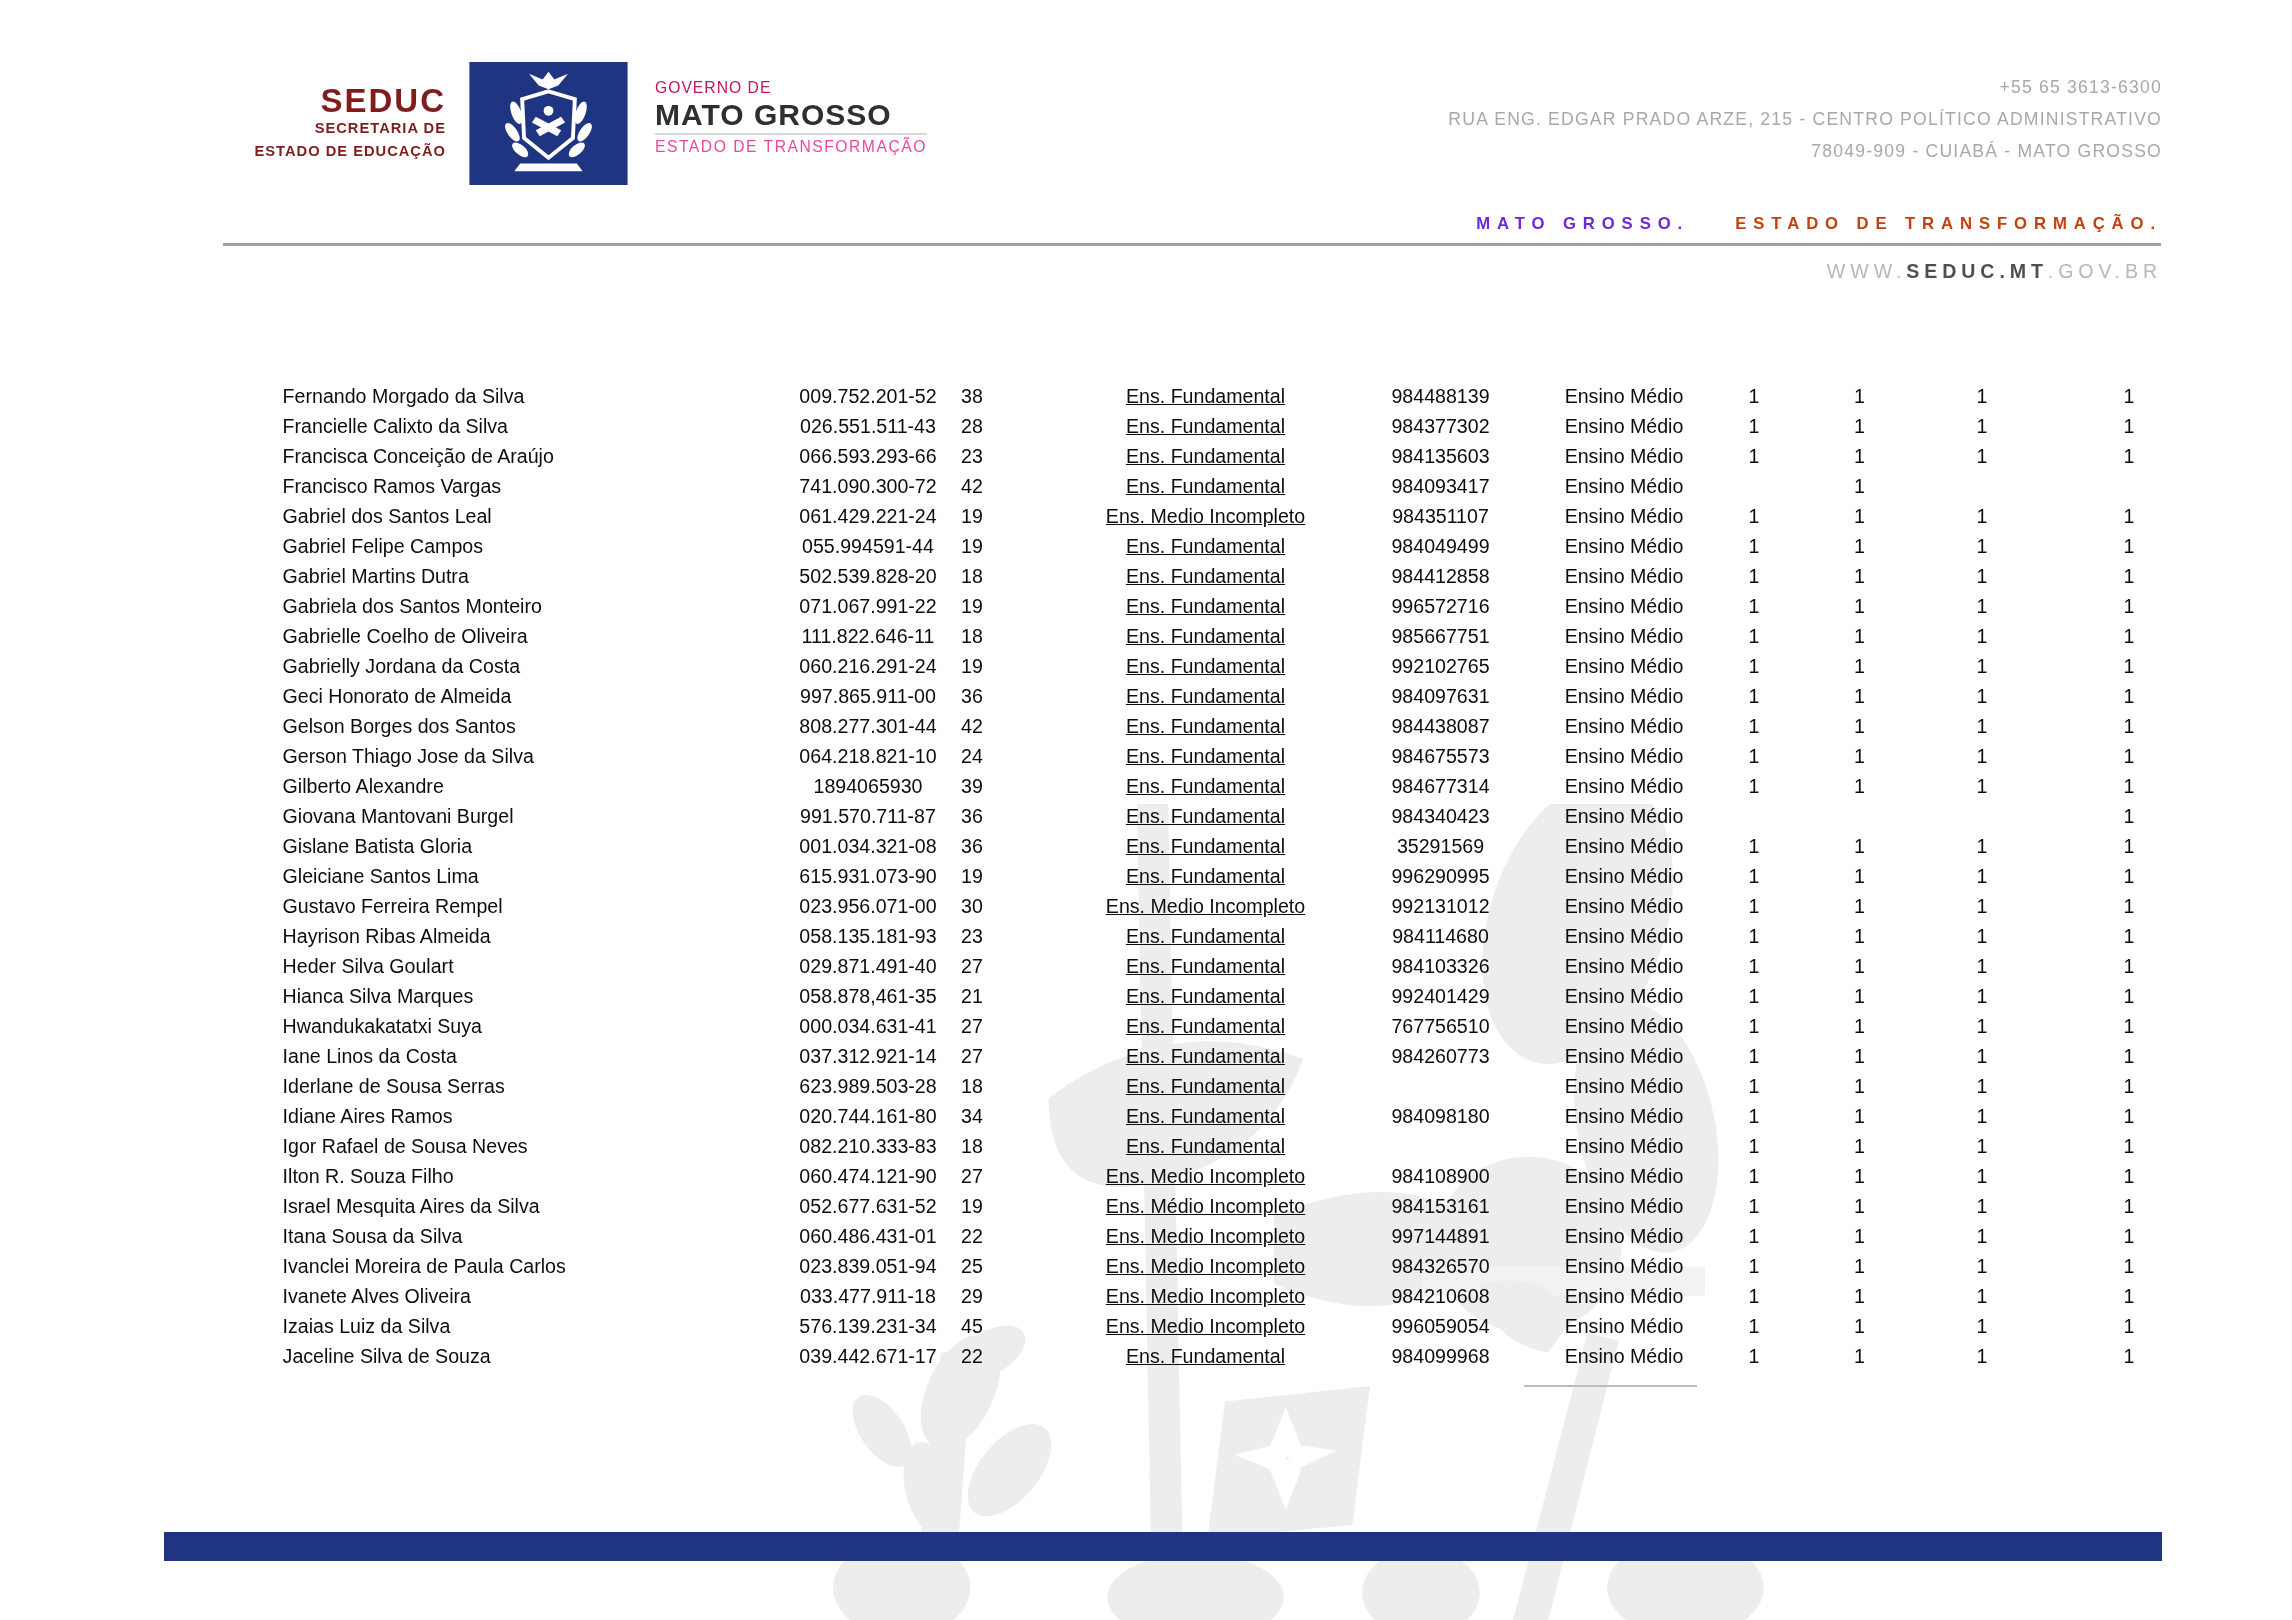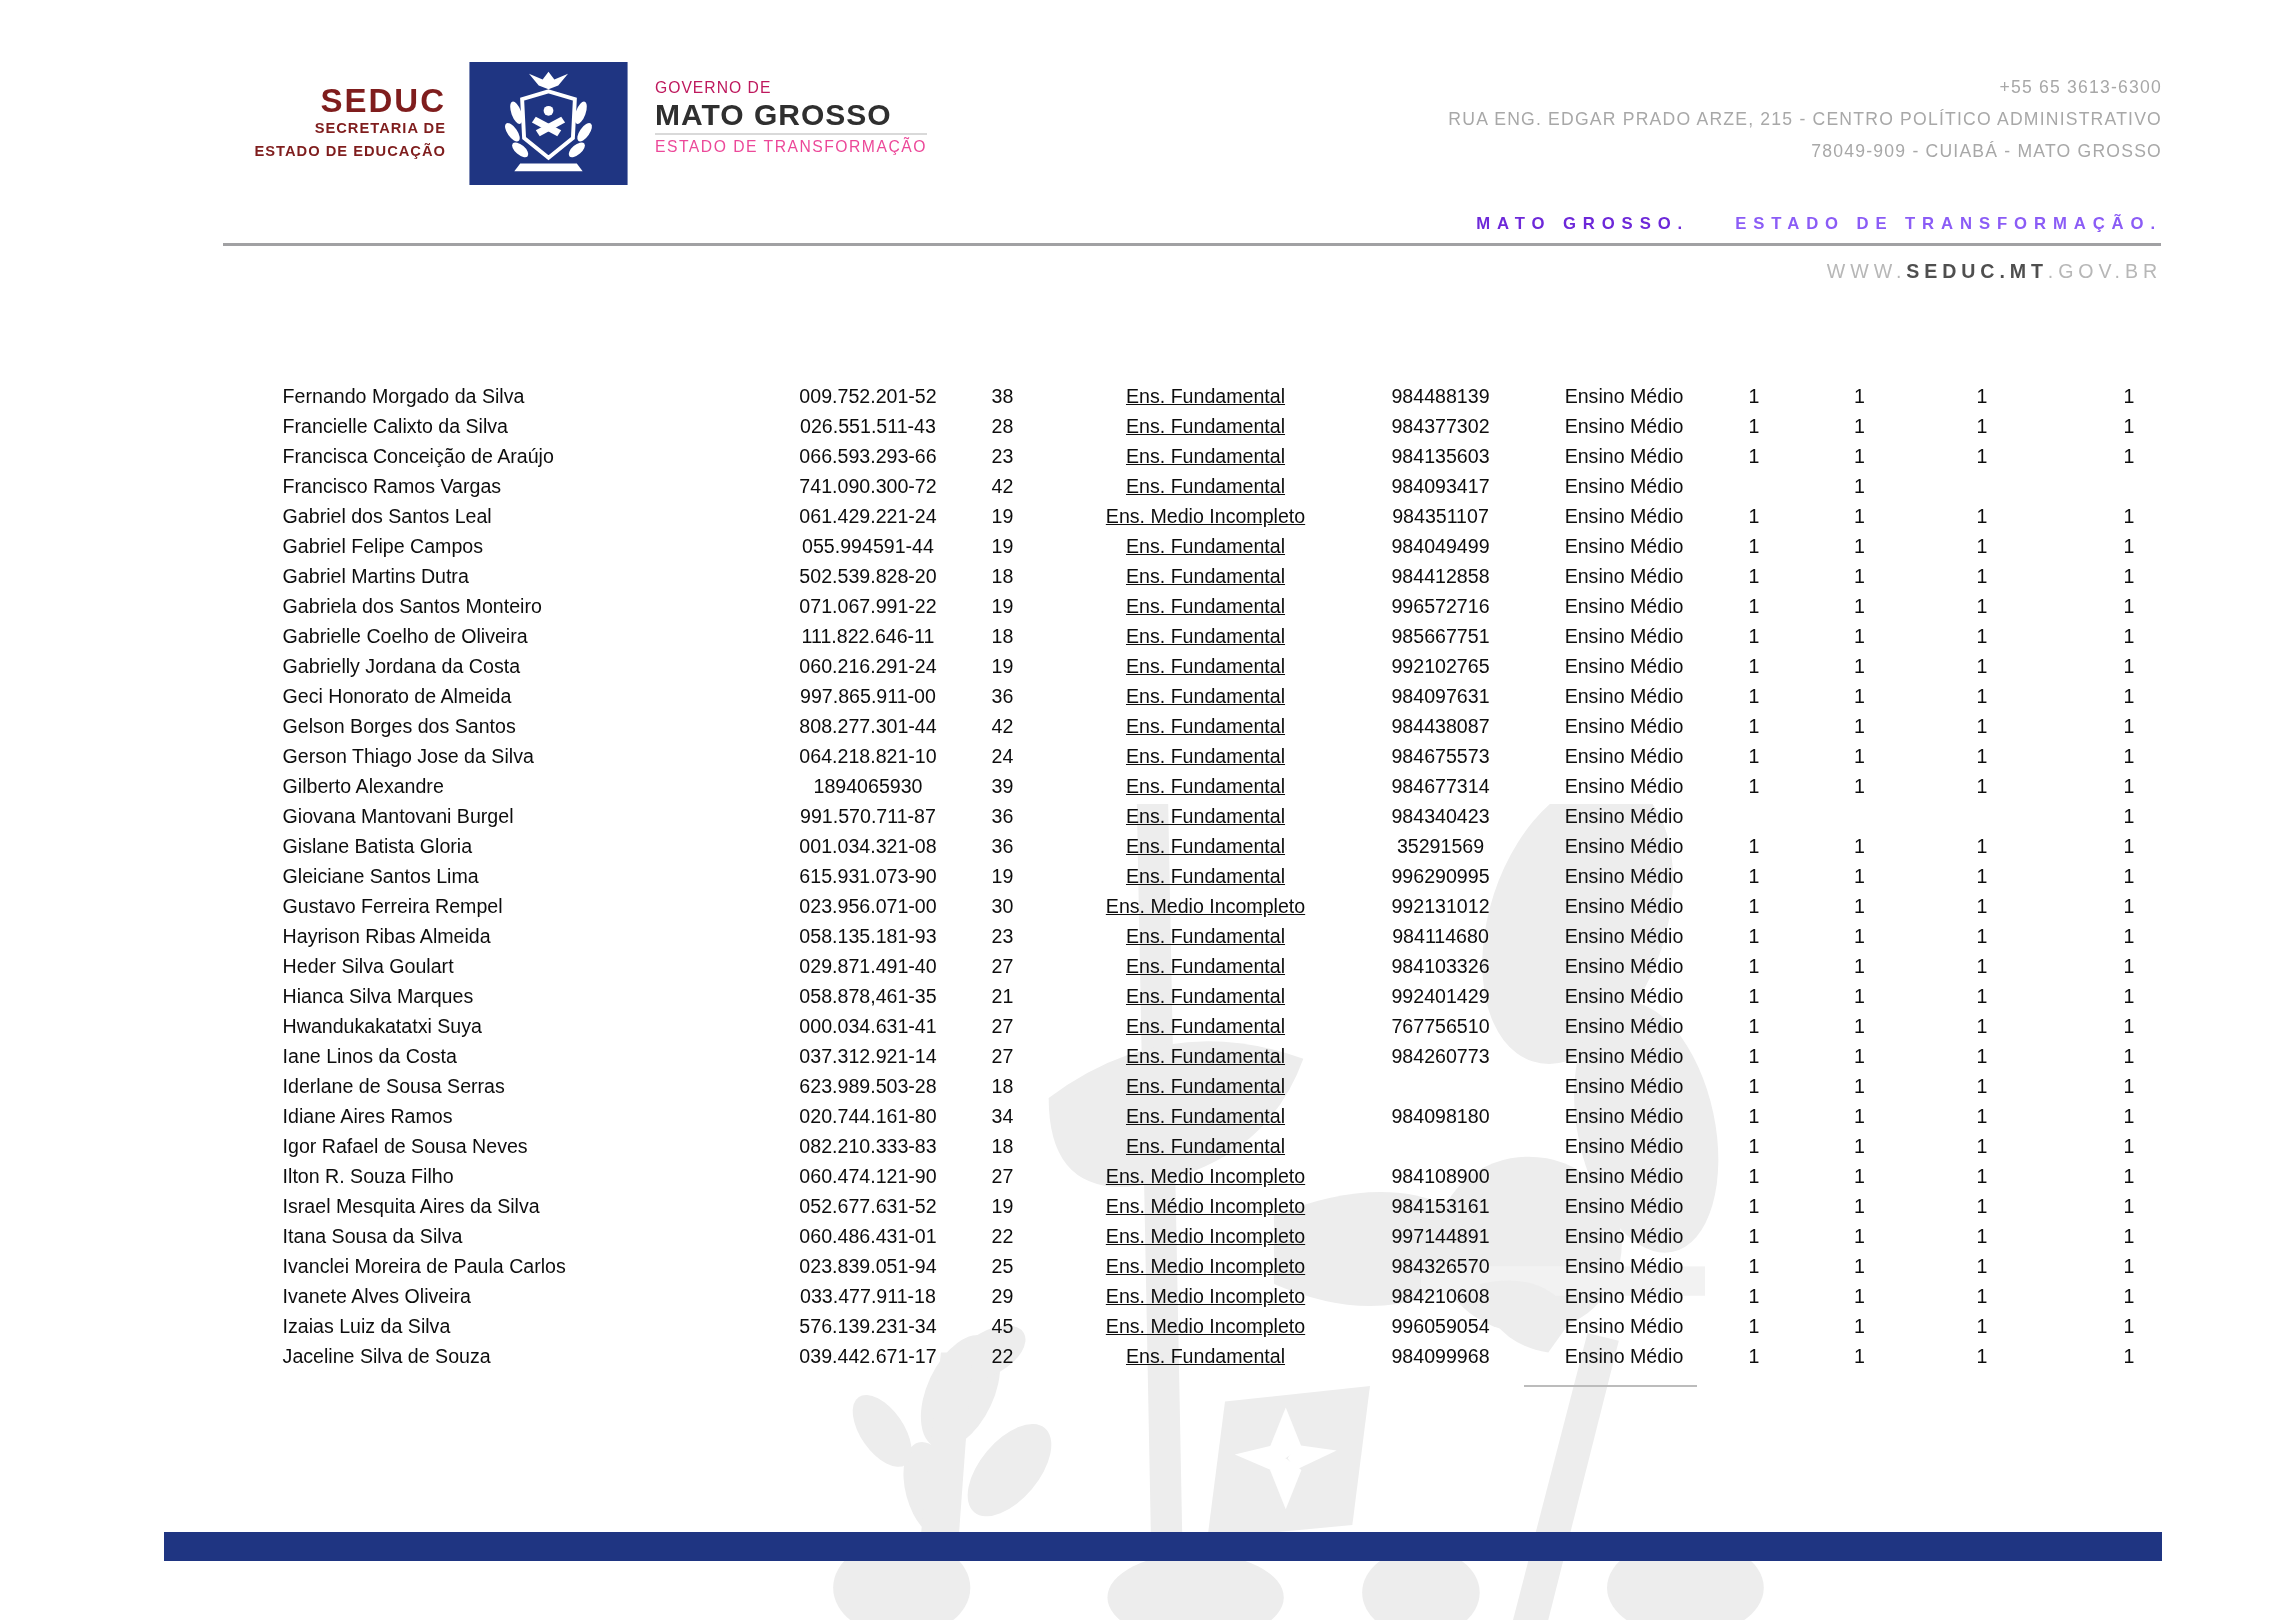--- a/index.html
+++ b/index.html
@@ -15,36 +15,36 @@
   .seduc-sub{font-size:14.7px;font-weight:bold;letter-spacing:1px;line-height:22.5px;}
   .crest{position:absolute;left:469px;top:62px;width:159px;height:123px;z-index:2;}
   .governo-block{position:absolute;left:655px;top:78px;z-index:2;}
   .governo-over{font-size:15.7px;color:#be185d;letter-spacing:1px;line-height:19.6px;}
   .governo-name{font-size:30px;font-weight:bold;color:#2f2f2f;letter-spacing:1px;line-height:33px;}
   .governo-under{font-size:15.7px;color:#ec4899;letter-spacing:1.5px;line-height:19.6px;border-top:2px solid #d9d9d9;padding-top:2.9px;margin-top:2px;}
   .contact-block{position:absolute;right:131px;top:71px;text-align:right;color:#a8a8a8;
     font-size:17.6px;letter-spacing:1.2px;line-height:32px;z-index:2;}
   .tagline{position:absolute;right:131px;top:214px;font-size:16.7px;letter-spacing:6.9px;z-index:2;white-space:nowrap;}
   .tagline .light{color:#6d28d9;font-weight:bold;}
-  .tagline .bold{color:#8b5cf6;font-weight:bold;}
+  .tagline .bold{color:#c2410c;font-weight:bold;}
   .header-rule{position:absolute;left:223px;top:243px;width:1938px;height:2.9px;background:#a1a1a3;z-index:2;}
   .website{position:absolute;right:131px;top:260px;font-size:19.6px;letter-spacing:4.9px;z-index:2;white-space:nowrap;}
   .website .dim{color:#b7b7b7;}
   .website .strong{color:#4f4f4f;font-weight:bold;margin-top:28px;}
   
   .roster{position:absolute;left:265px;top:381px;width:1946px;z-index:2;}
   .roster-row{
     display:grid;
     grid-template-columns:510px 186px 83px 323px 176px 162px 98px 113px 132px 162px;
     height:30px;line-height:30px;font-size:19.6px;color:#0d0d0d;
   }
   .cell{white-space:nowrap;overflow:visible;}
   .c-name{text-align:left;padding-left:17.6px;}
   .c-cpf{text-align:center;}
-  .c-age{text-align:center;}
+  .c-age{text-align:left;}
   .c-edu{text-align:center;text-decoration:underline;}
   .c-phone{text-align:center;padding-right:29px;}
   .c-level{text-align:center;}
   .c-flag{text-align:center;}
   .ensino-underline{position:absolute;left:1524px;top:1385px;width:173px;height:2px;background:#bcbcbc;z-index:2;}
   .bottom-bar{position:absolute;left:164px;top:1532px;width:1998px;height:29px;background:#1f3582;z-index:3;}
 </style>
 </head>
 <body>
 

